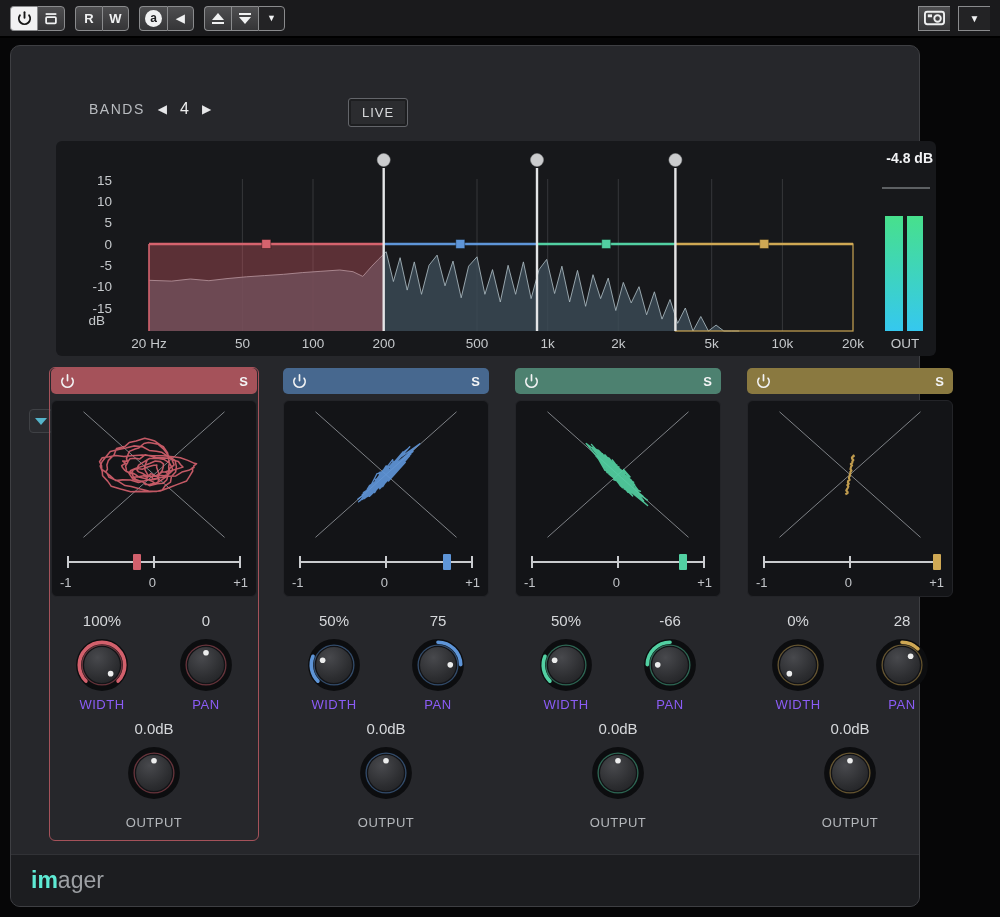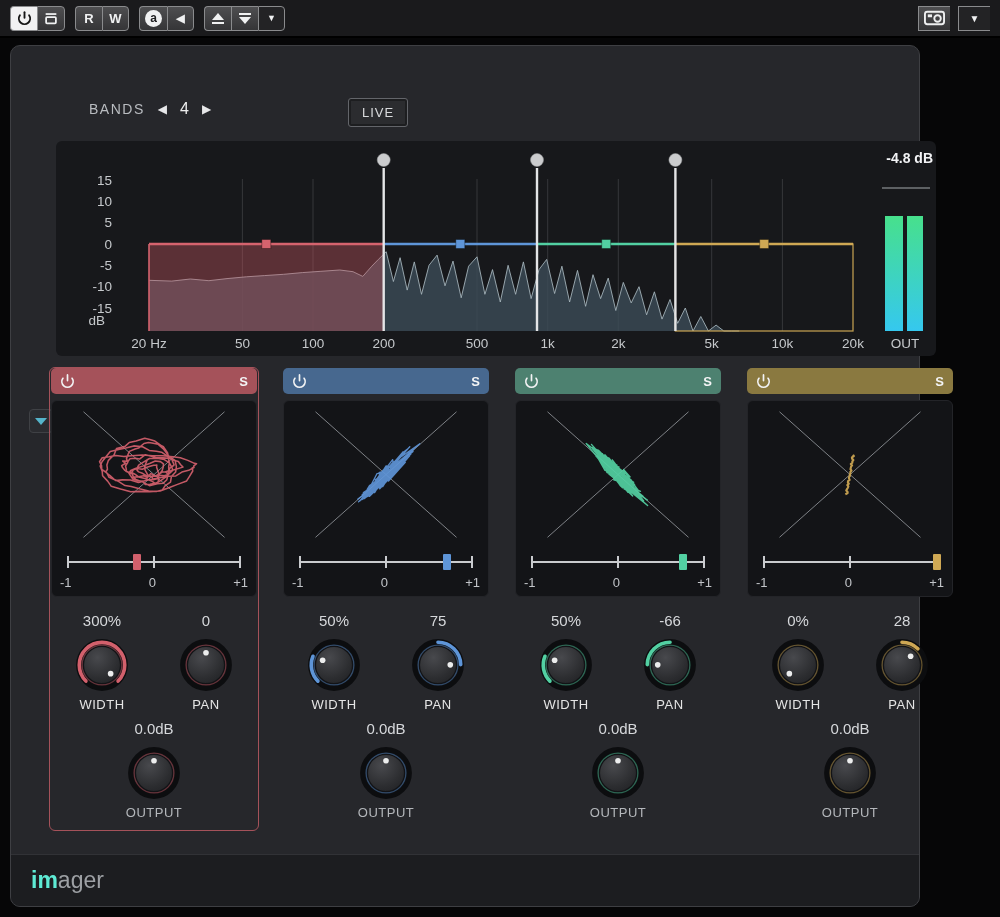--- a/index.html
+++ b/index.html
@@ -66,24 +66,24 @@
   .corr-line{position:absolute;top:10px;left:0;right:0;height:2px;background:#c9cbce;}
   .corr .t{position:absolute;top:5px;width:2px;height:12px;background:#c9cbce;}
   .corr .tl{left:0}.corr .tc{left:calc(50% - 1px)}.corr .tr{right:0}
   .corr-marker{position:absolute;top:3px;width:8px;height:16px;border-radius:1px;background:#888;}
   .corr-labels{display:flex;justify-content:space-between;color:#c2c5c9;font-size:13px;margin:2px 1px 0;}
   .vals-row{display:flex;margin-top:15px;color:#d6d8db;font-size:15px;}
   .vals-row .val{flex:1;text-align:center;}
   .knobs-row{display:flex;margin-top:6px;}
   .kcell{flex:1;display:flex;justify-content:center;}
   .knob-labels{display:flex;margin-top:2px;}
-  .knob-labels span{flex:1;text-align:center;color:#e5e5e5;font-size:13px;letter-spacing:0.5px;}
+  .knob-labels span{flex:1;text-align:center;color:#8b5cf6;font-size:13px;letter-spacing:0.5px;}
   .out-val{text-align:center;color:#d6d8db;font-size:15px;margin-top:8px;}
   .out-knob-wrap{display:flex;justify-content:center;margin-top:6px;}
-  .out-label{text-align:center;color:#b4b7bb;font-size:13px;letter-spacing:0.5px;margin-top:2px;}
+  .out-label{text-align:center;color:#b4b7bb;font-size:13px;letter-spacing:0.5px;margin-top:12px;}
 
   .footer{position:absolute;left:0;right:0;bottom:0;height:52px;background:#1c1d20;border-top:1px solid #313236;
           border-radius:0 0 9px 9px;display:flex;align-items:center;justify-content:space-between;
           padding:0 20px;box-sizing:border-box;}
   .brand{display:flex;align-items:center;gap:10px;color:#ffffff;font-size:22px;font-weight:bold;}
   .product{font-size:23px;color:#9da0a4;}
   .product b{color:#5eead4;}
 </style>
 </head>
 <body>
@@ -246,21 +246,21 @@
             <i class="t tr"></i>
             <span class="corr-marker" style="left: calc(40% - 4px); background: rgb(210, 96, 108);"></span>
         </div>
         <div class="corr-labels">
           <span>-1</span>
           <span>0</span>
           <span>+1</span>
         </div>
       </div>
       <div class="vals-row">
-        <span class="val">300%</span>
+        <span class="val">100%</span>
         <span class="val">0</span>
       </div>
       <div class="knobs-row">
         <div class="kcell">
             <svg class="knob" width="60" height="60" viewBox="0 0 66 66">
               <defs>
                 <radialGradient id="kg0width" cx="38%" cy="30%" r="80%">
                   <stop offset="0%" stop-color="#48494d"></stop>
                   <stop offset="70%" stop-color="#2c2d30"></stop>
                   <stop offset="100%" stop-color="#222326"></stop>

